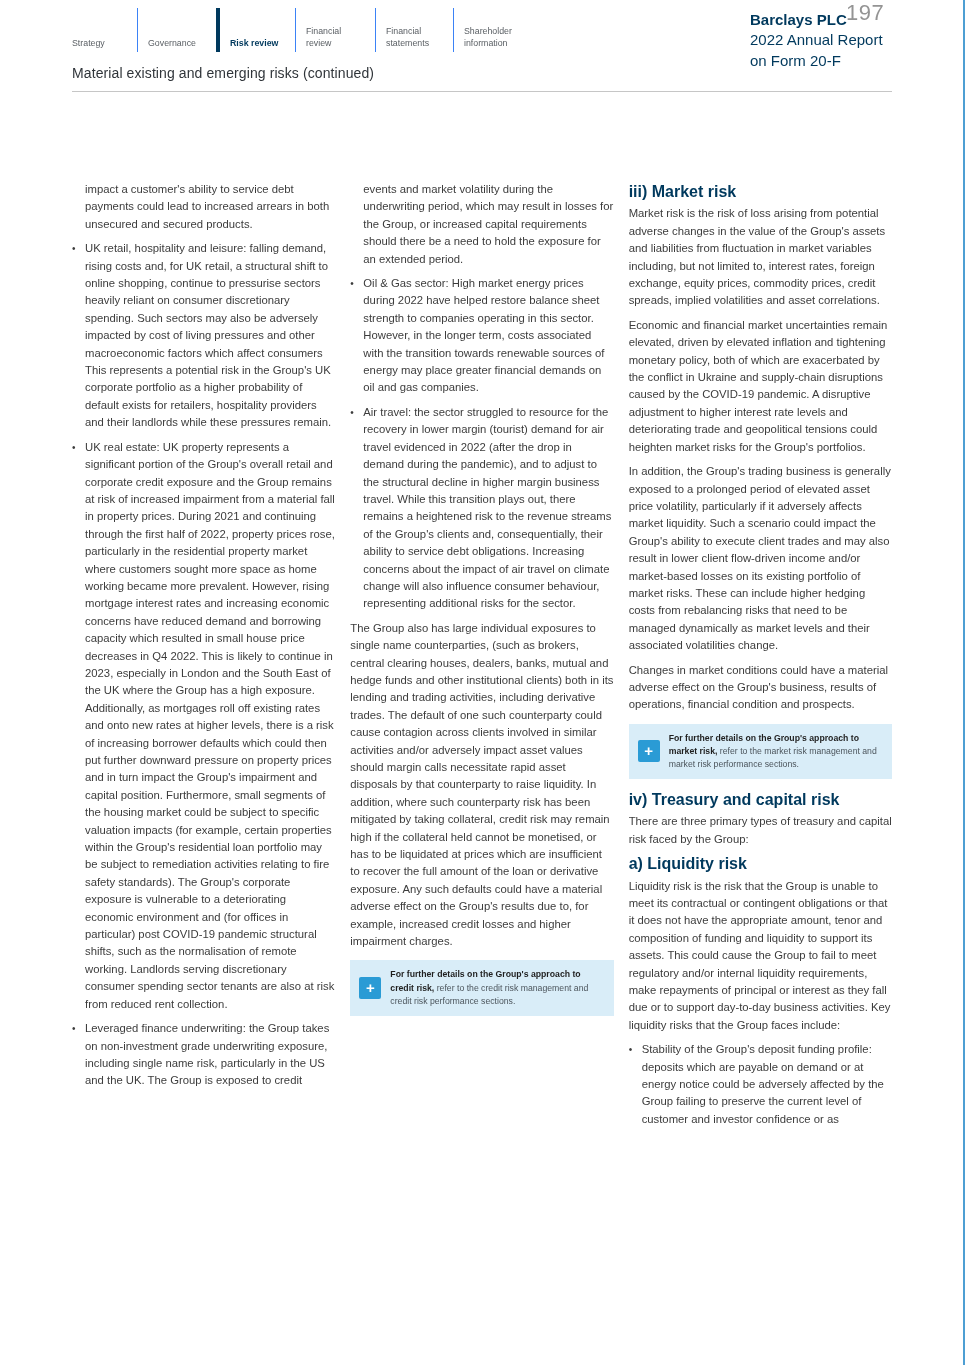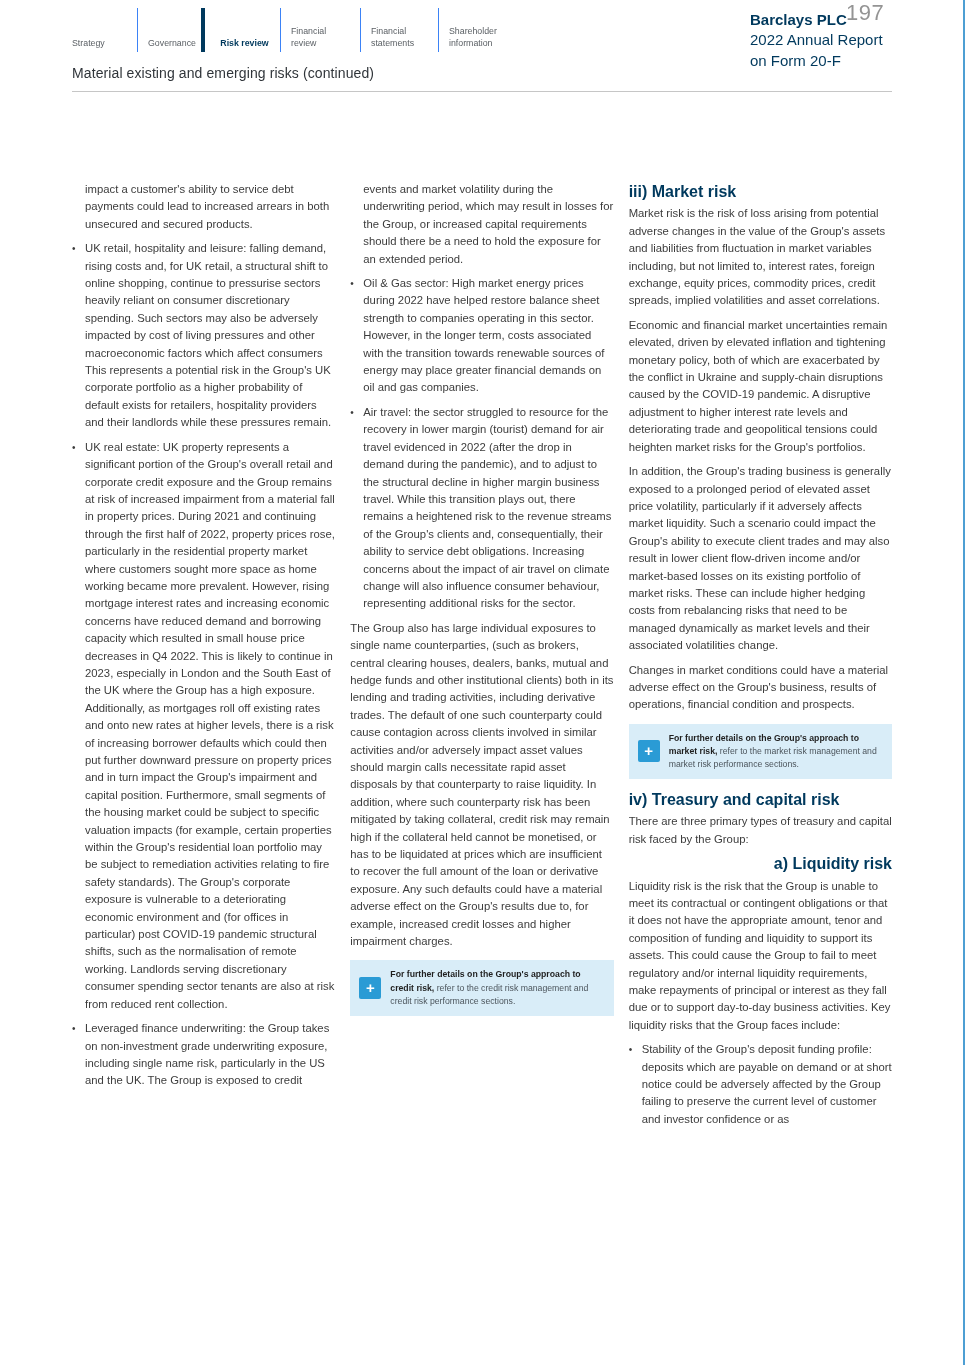--- a/index.html
+++ b/index.html
@@ -18,42 +18,42 @@
   .topnav { position:relative; height:52px; padding-top:8px; }
   .tabs { display:flex; height:44px; }
   .tab {
     display:flex; align-items:flex-end;
     border-left:1px solid #3b82f6;
     padding:0 6px 3px 10px;
     font-size:8.8px; line-height:1.3; color:#5b6065;
     cursor:pointer;
   }
   .tab:first-child { border-left:none; padding-left:0; }
-  .tab.active { border-left:4px solid #00395d; color:#00395d; font-weight:bold;justify-content:center; }
+  .tab.active { border-left:4px solid #00395d; color:#00395d; font-weight:bold; }
   .report-id { position:absolute; left:678px; top:10px; font-size:15px; line-height:1.35; color:#00395d; }
   .rid-bold { font-weight:bold; }
   .pagenum { position:absolute; left:774px; top:0; font-size:22px; color:#949494; letter-spacing:0.5px; }
 
   
   .title { margin-top:13px; font-size:14px; font-weight:400; color:#30353a; letter-spacing:0.1px; }
   .rule { margin-top:10px; border-top:1px solid #c6c6c6; height:0; }
 
   
   .cols {
     margin-top:89px;
     display:grid; grid-template-columns:repeat(3, 1fr); column-gap:15px;
     font-size:11.3px; line-height:17.4px;
   }
   .para { margin-bottom:7px; }
   .indent { padding-left:13px; }
   .li { display:flex; margin-bottom:7px; }
   .dot { flex:none; width:13px; font-size:10px; }
   .litext { flex:1; }
   .h { font-size:16px; font-weight:bold; color:#00395d; margin:2px 0 5px; }
-  .h.sub { margin-top:4px;text-align:right; }
+  .h.sub { margin-top:4px; }
 
   
   .callout {
     display:flex; align-items:center; gap:9px;
     background:#d9edf8;
     padding:8px 9px;
     margin:10px 0 12px;
     font-size:8.7px; line-height:1.5; color:#4c555c;
   }
   .callout-text strong { color:#1f1f1f; }
@@ -68,21 +68,21 @@
 <body>
 
 <div class="page">
   <div class="edge-marker"></div>
 
   <header class="topnav">
     <nav class="tabs">
       <div class="tab" style="width:65px">
         <span>Strategy</span>
       </div>
-      <div class="tab" style="width:64px">
+      <div class="tab" style="width:79px">
         <span>Governance</span>
       </div>
       <div class="tab active" style="width:79px">
         <span>Risk review</span>
       </div>
       <div class="tab" style="width:80px">
         <span>Financial review</span>
       </div>
       <div class="tab" style="width:78px">
         <span>Financial statements</span>
@@ -150,18 +150,18 @@
             <span>+</span>
           </span>
         <p class="callout-text"><strong>For further details on the Group's approach to market risk,</strong><span> refer to the market risk management and market risk performance sections.</span></p>
       </div>
       <h2 class="h">iv) Treasury and capital risk</h2>
       <p class="para">There are three primary types of treasury and capital risk faced by the Group:</p>
       <h3 class="h sub">a) Liquidity risk</h3>
       <p class="para">Liquidity risk is the risk that the Group is unable to meet its contractual or contingent obligations or that it does not have the appropriate amount, tenor and composition of funding and liquidity to support its assets. This could cause the Group to fail to meet regulatory and/or internal liquidity requirements, make repayments of principal or interest as they fall due or to support day-to-day business activities. Key liquidity risks that the Group faces include:</p>
       <div class="li">
         <span class="dot">•</span>
-        <p class="litext">Stability of the Group's deposit funding profile: deposits which are payable on demand or at short notice could be adversely affected by the Group failing to preserve the current level of customer and investor confidence or as</p>
+        <p class="litext">Stability of the Group's deposit funding profile: deposits which are payable on demand or at energy notice could be adversely affected by the Group failing to preserve the current level of customer and investor confidence or as</p>
       </div>
     </section>
 
   </main>
 </div>
 
 </body></html>

